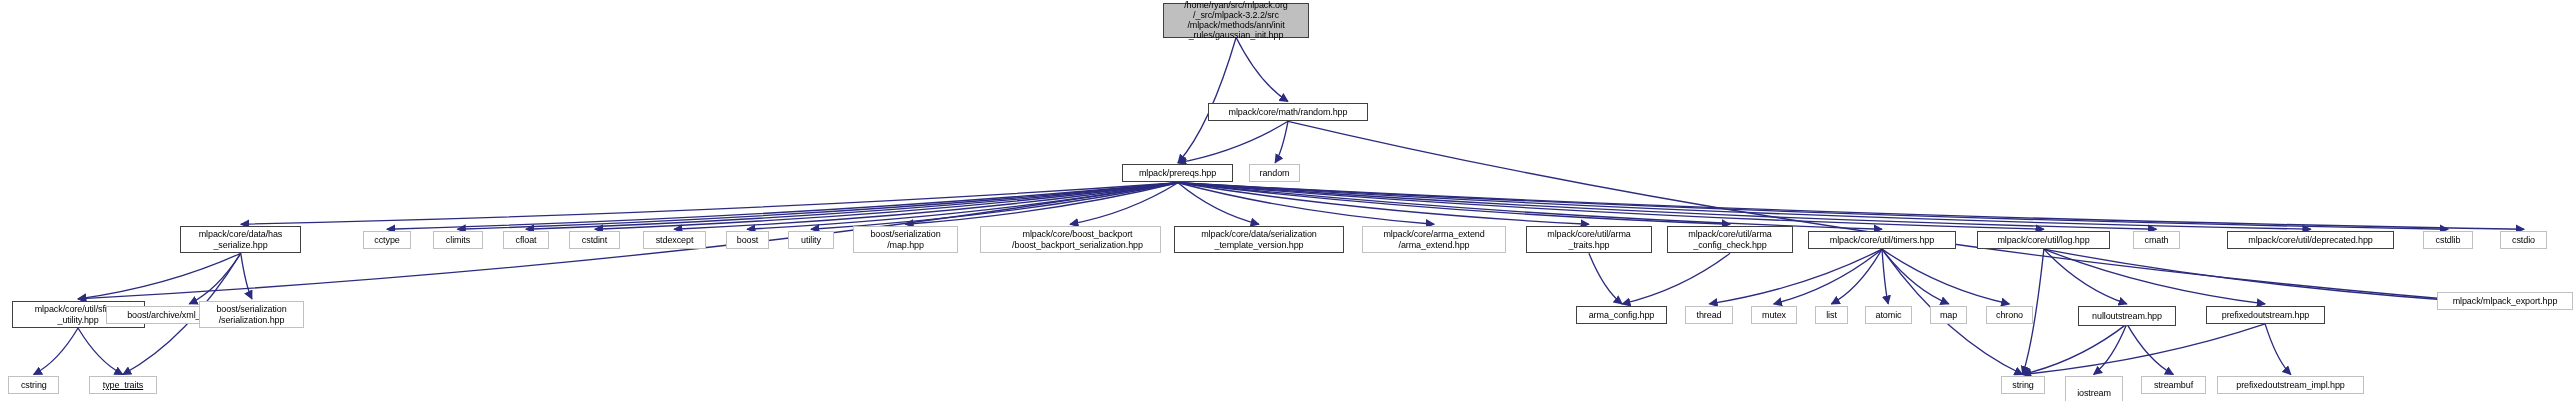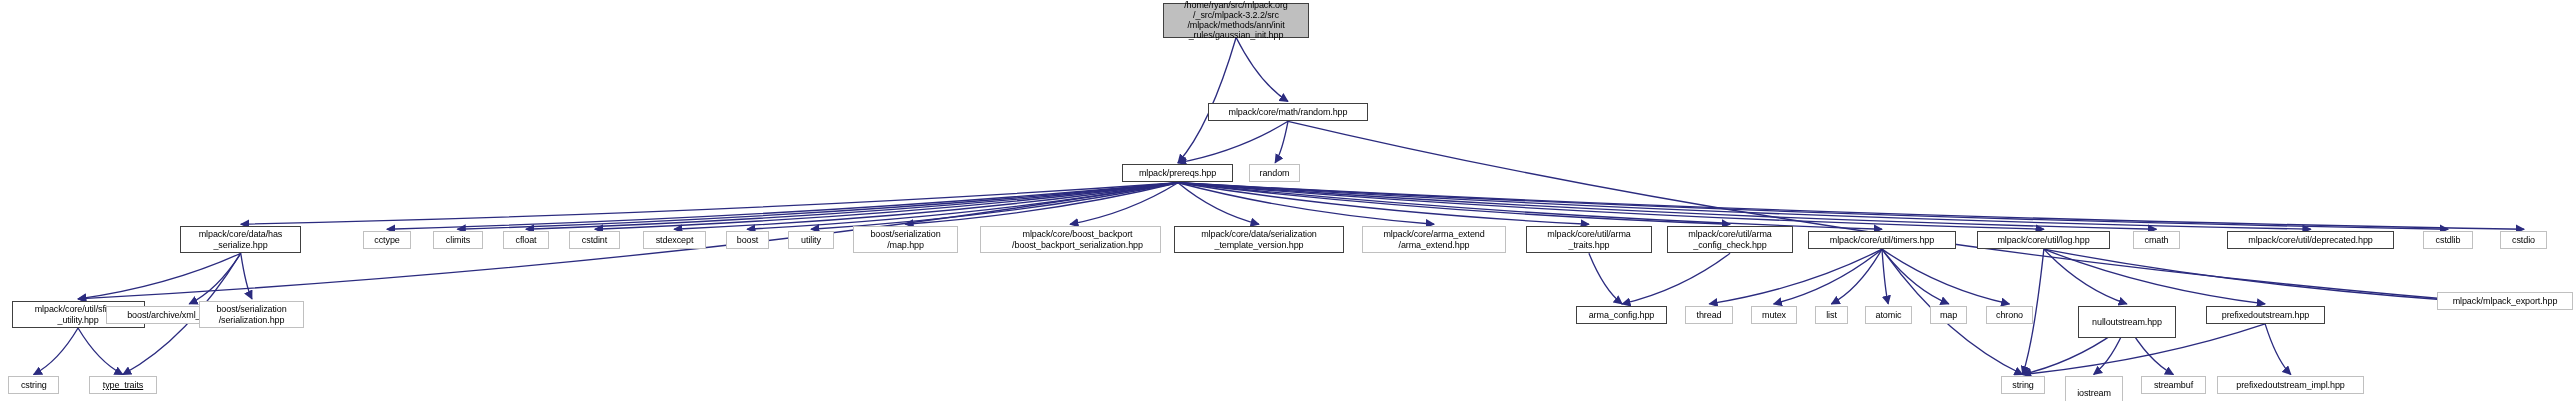--- a/index.html
+++ b/index.html
@@ -131,21 +131,21 @@
       <div class="node lib" style="left: 106px; top: 306px; width: 166px; height: 18px; font-size: 9px;"><span class="lbl">boost/archive/xml_oarchive.hpp</span></div>
       <div class="node lib" style="left: 199px; top: 301px; width: 105px; height: 27px; font-size: 9px;"><span class="lbl">boost/serialization
 /serialization.hpp</span></div>
       <div class="node pkg" style="left: 1576px; top: 306px; width: 91px; height: 18px; font-size: 9px;"><span class="lbl">arma_config.hpp</span></div>
       <div class="node lib" style="left: 1685px; top: 306px; width: 48px; height: 18px; font-size: 9px;"><span class="lbl">thread</span></div>
       <div class="node lib" style="left: 1751px; top: 306px; width: 46px; height: 18px; font-size: 9px;"><span class="lbl">mutex</span></div>
       <div class="node lib" style="left: 1815px; top: 306px; width: 33px; height: 18px; font-size: 9px;"><span class="lbl">list</span></div>
       <div class="node lib" style="left: 1865px; top: 306px; width: 47px; height: 18px; font-size: 9px;"><span class="lbl">atomic</span></div>
       <div class="node lib" style="left: 1930px; top: 306px; width: 37px; height: 18px; font-size: 9px;"><span class="lbl">map</span></div>
       <div class="node lib" style="left: 1986px; top: 306px; width: 47px; height: 18px; font-size: 9px;"><span class="lbl">chrono</span></div>
-      <div class="node pkg" style="left: 2078px; top: 306px; width: 98px; height: 32px; font-size: 9px; justify-content: center;"><span class="lbl">nulloutstream.hpp</span></div>
+      <div class="node pkg" style="left: 2078px; top: 306px; width: 98px; height: 20px; font-size: 9px; justify-content: center;"><span class="lbl">nulloutstream.hpp</span></div>
       <div class="node pkg" style="left: 2206px; top: 306px; width: 119px; height: 18px; font-size: 9px;"><span class="lbl">prefixedoutstream.hpp</span></div>
       <div class="node lib" style="left: 2437px; top: 292px; width: 136px; height: 18px; font-size: 9px;"><span class="lbl">mlpack/mlpack_export.hpp</span></div>
       <div class="node lib" style="left: 8.3px; top: 376px; width: 51px; height: 18px; font-size: 9px;"><span class="lbl">cstring</span></div>
       <div class="node lib" style="left: 89px; top: 376px; width: 68px; height: 18px; font-size: 9px; text-decoration: underline;"><span class="lbl">type_traits</span></div>
       <div class="node lib" style="left: 2001px; top: 376px; width: 44px; height: 18px; font-size: 9px;"><span class="lbl">string</span></div>
       <div class="node lib" style="left: 2065px; top: 376px; width: 58px; height: 34px; font-size: 9px;"><span class="lbl">iostream</span></div>
       <div class="node lib" style="left: 2141px; top: 376px; width: 65px; height: 18px; font-size: 9px;"><span class="lbl">streambuf</span></div>
       <div class="node lib" style="left: 2217px; top: 376px; width: 147px; height: 18px; font-size: 9px;"><span class="lbl">prefixedoutstream_impl.hpp</span></div>
     </div>
 </div>

